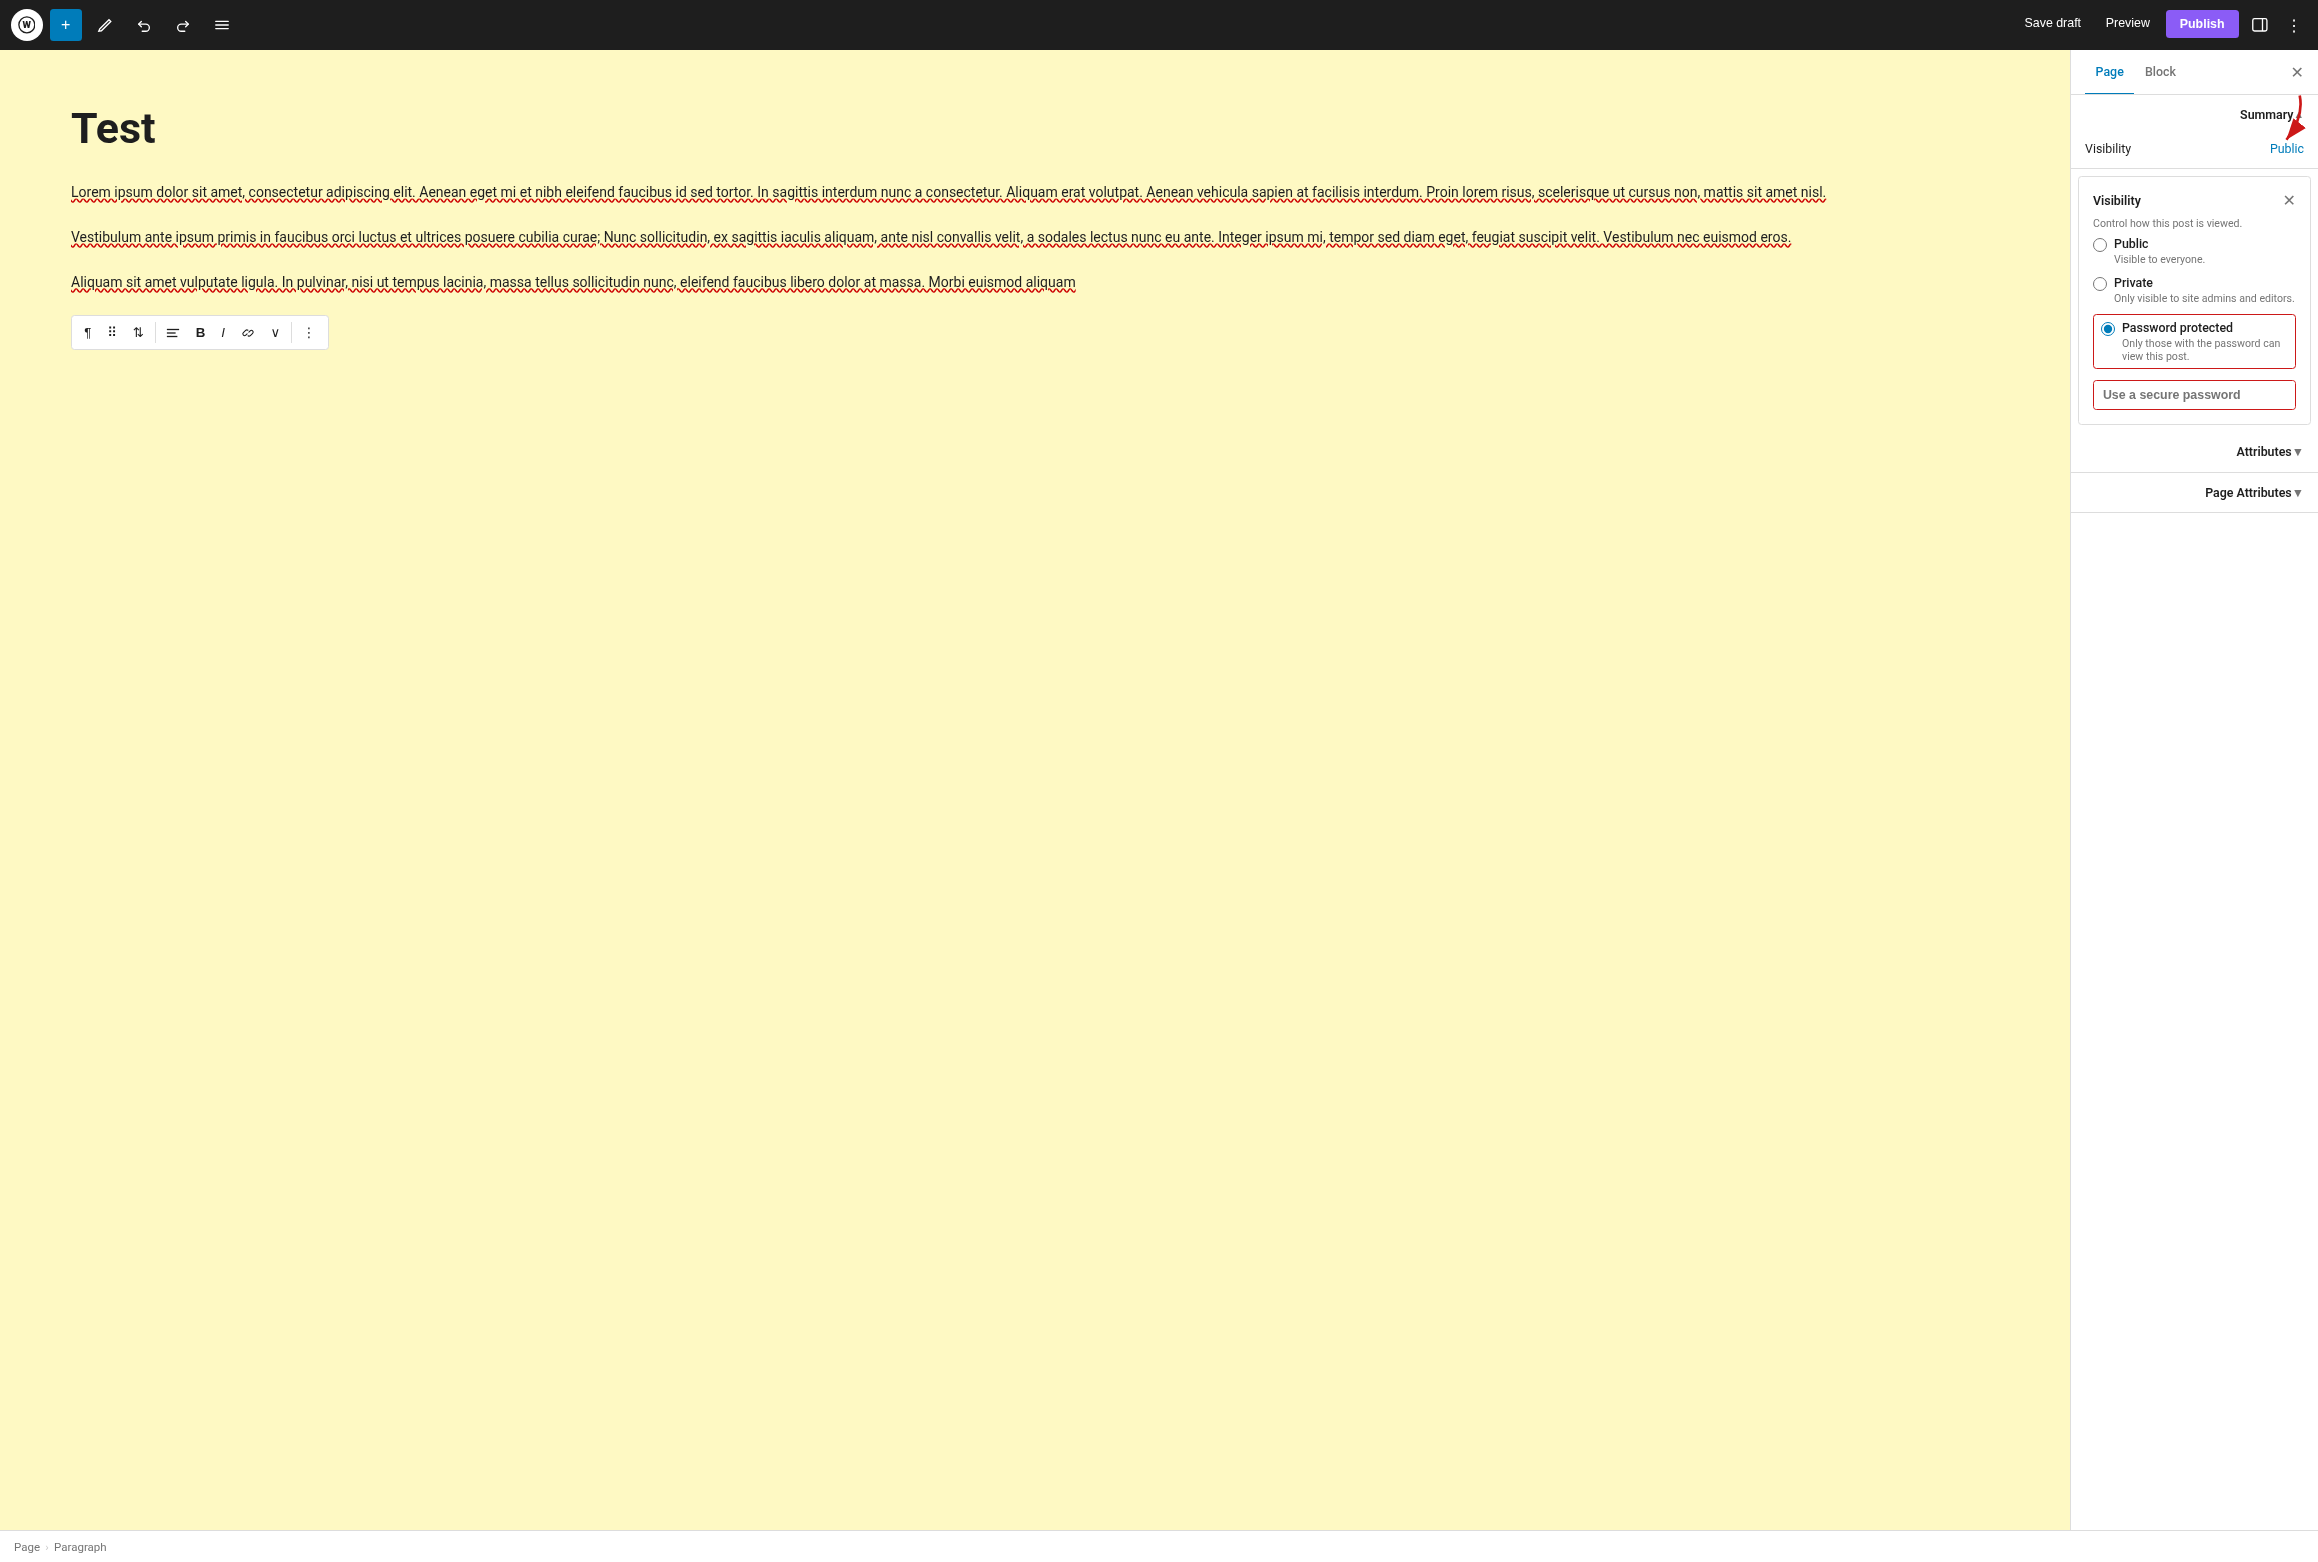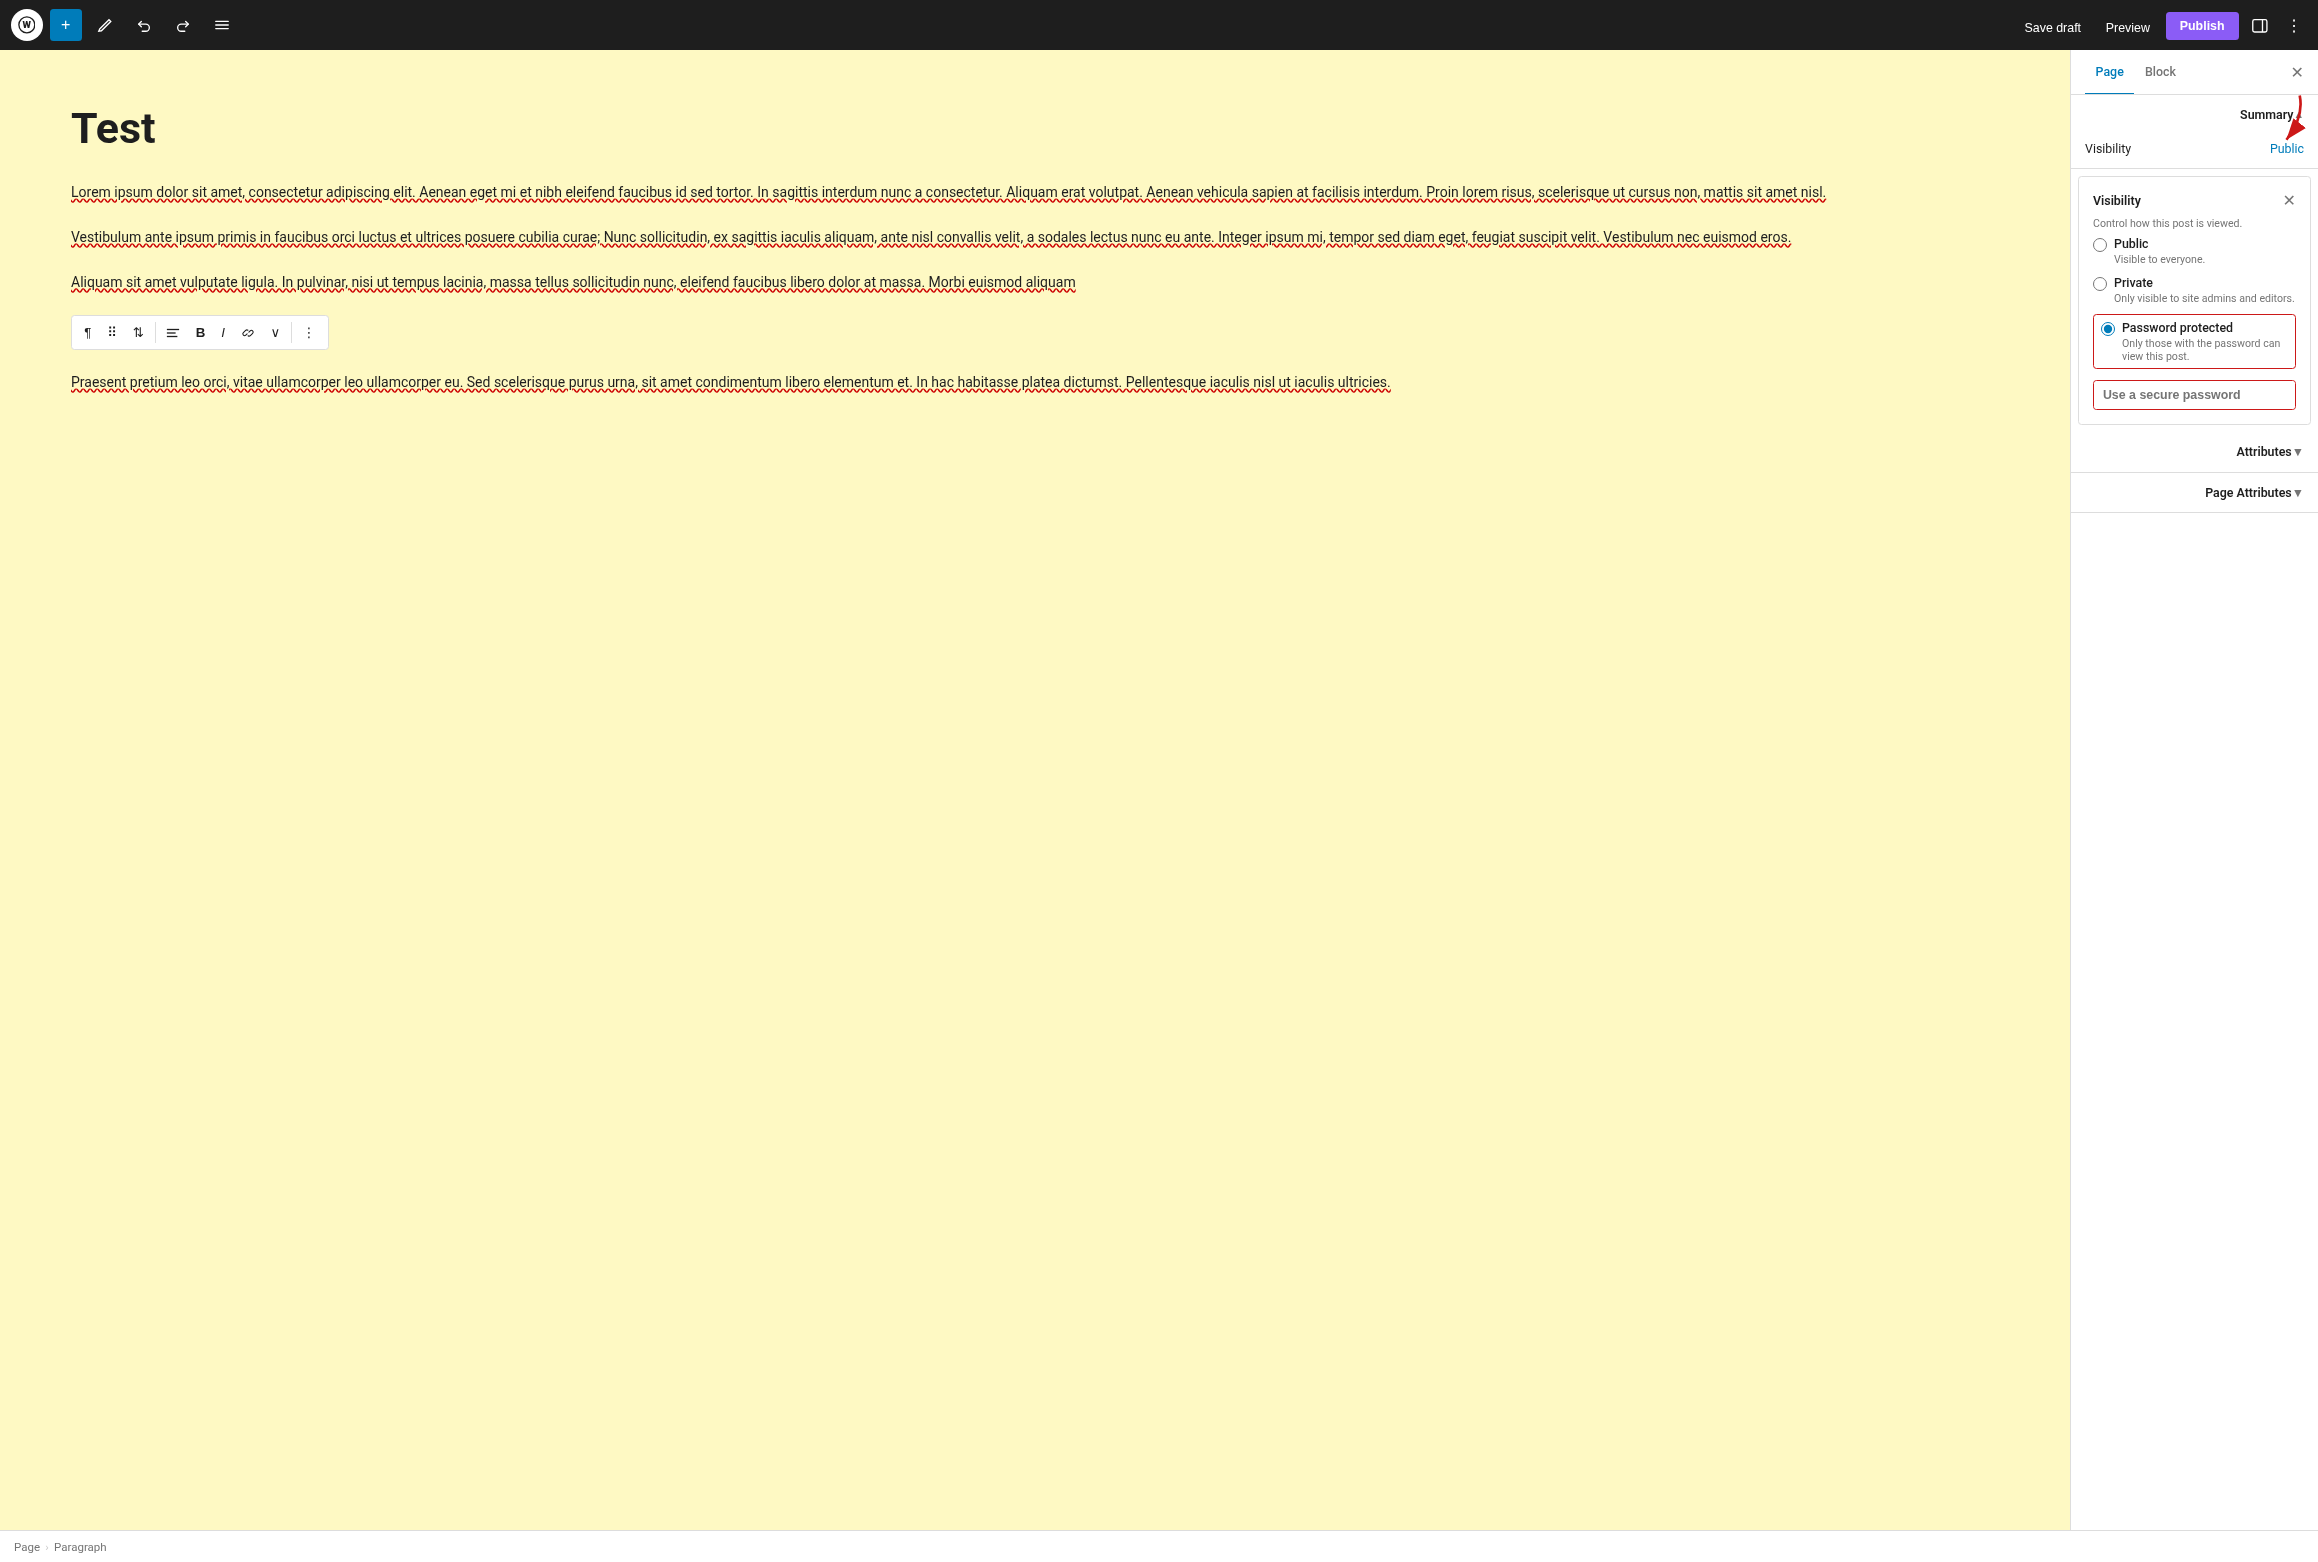--- a/index.html
+++ b/index.html
@@ -15,21 +15,21 @@
       display: flex; align-items: center; justify-content: center;
       font-size: 17.7px; font-weight: 900; color: #1e1e1e; flex-shrink: 0;
     }
     .topbar-btn {
       width: 32px; height: 32px; border-radius: 3.5px; border: none;
       background: transparent; color: #fff; font-size: 16px; cursor: pointer;
       display: flex; align-items: center; justify-content: center;
     }
     .topbar-btn.add { background: #007cba; border-radius: 3.5px; }
     .topbar-spacer { flex: 1; }
-    .topbar-right { display: flex; align-items: flex-end; gap: 7px; }
+    .topbar-right { display: flex; align-items: flex-start; gap: 7px; }
     .btn-save-draft {
       background: transparent; border: none; color: #fff; font-size: 12.4px;
       cursor: pointer; padding: 5.3px 8.9px; border-radius: 3.5px;
     }
     .btn-preview {
       background: transparent; border: none; color: #fff; font-size: 12.4px;
       cursor: pointer; padding: 5.3px 8.9px; border-radius: 3.5px;
     }
     .btn-publish {
       background: #8b5cf6; border: none; color: #fff; font-size: 12.4px;
@@ -237,21 +237,20 @@
           <svg width="14" height="14" viewBox="0 0 16 16" fill="none">
               <path d="M7 9L5.5 10.5C4.7 11.3 3.5 11.3 2.7 10.5C1.9 9.7 1.9 8.5 2.7 7.7L5.3 5.1C6 4.4 7.1 4.3 7.9 4.9" stroke="#1e1e1e" stroke-width="1.2" stroke-linecap="round"></path>
               <path d="M9 7L10.5 5.5C11.3 4.7 12.5 4.7 13.3 5.5C14.1 6.3 14.1 7.5 13.3 8.3L10.7 10.9C10 11.6 8.9 11.7 8.1 11.1" stroke="#1e1e1e" stroke-width="1.2" stroke-linecap="round"></path>
             </svg>
         </button>
         <button class="it-btn" title="More">∨</button>
         <div class="it-sep"></div>
         <button class="it-btn" title="Options">⋮</button>
       </div>
 
-      <p>Praesent pretium leo orci, vitae ullamcorper leo ullamcorper eu. Sed scelerisque purus urna, sit amet condimentum libero elementum et. In hac habitasse platea dictumst. Pellentesque iaculis nisl ut iaculis ultricies.</p>
     </div>
   </div>
 
   <div class="sidebar">
 
     <div class="sidebar-tabs">
       <div class="sidebar-tab active">Page</div>
       <div class="sidebar-tab">Block</div>
       <button class="sidebar-close">✕</button>
     </div>

